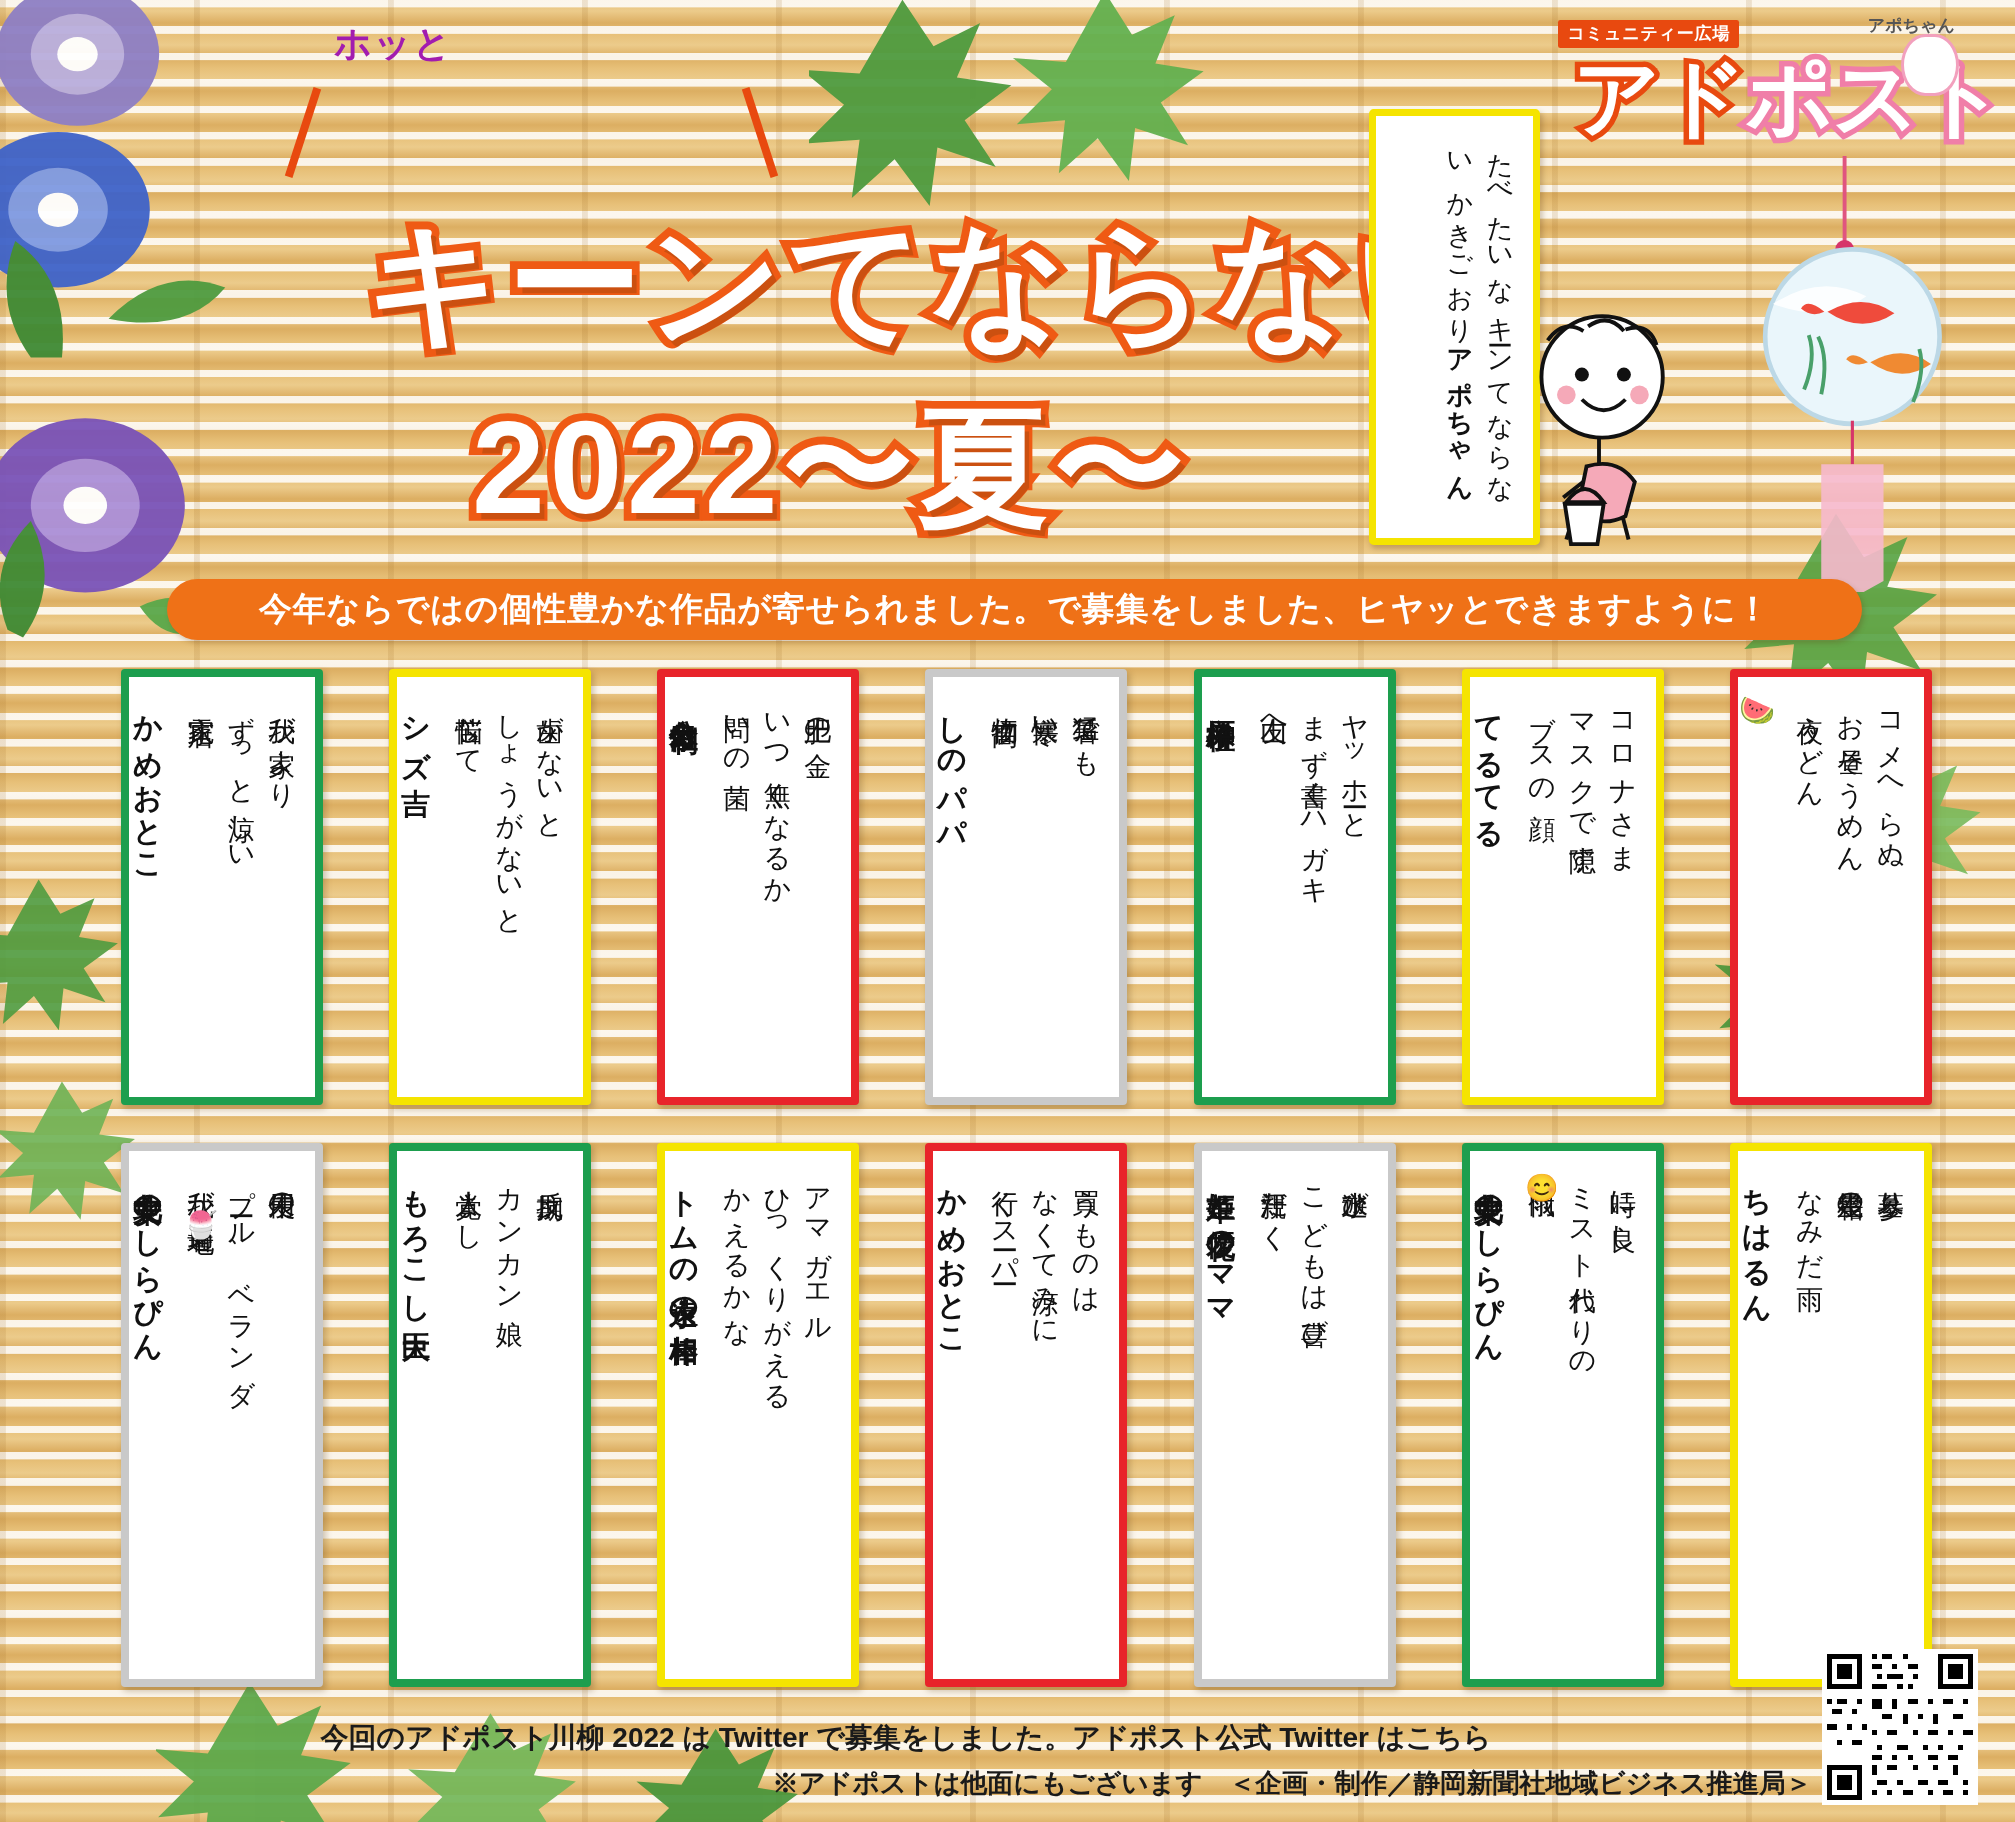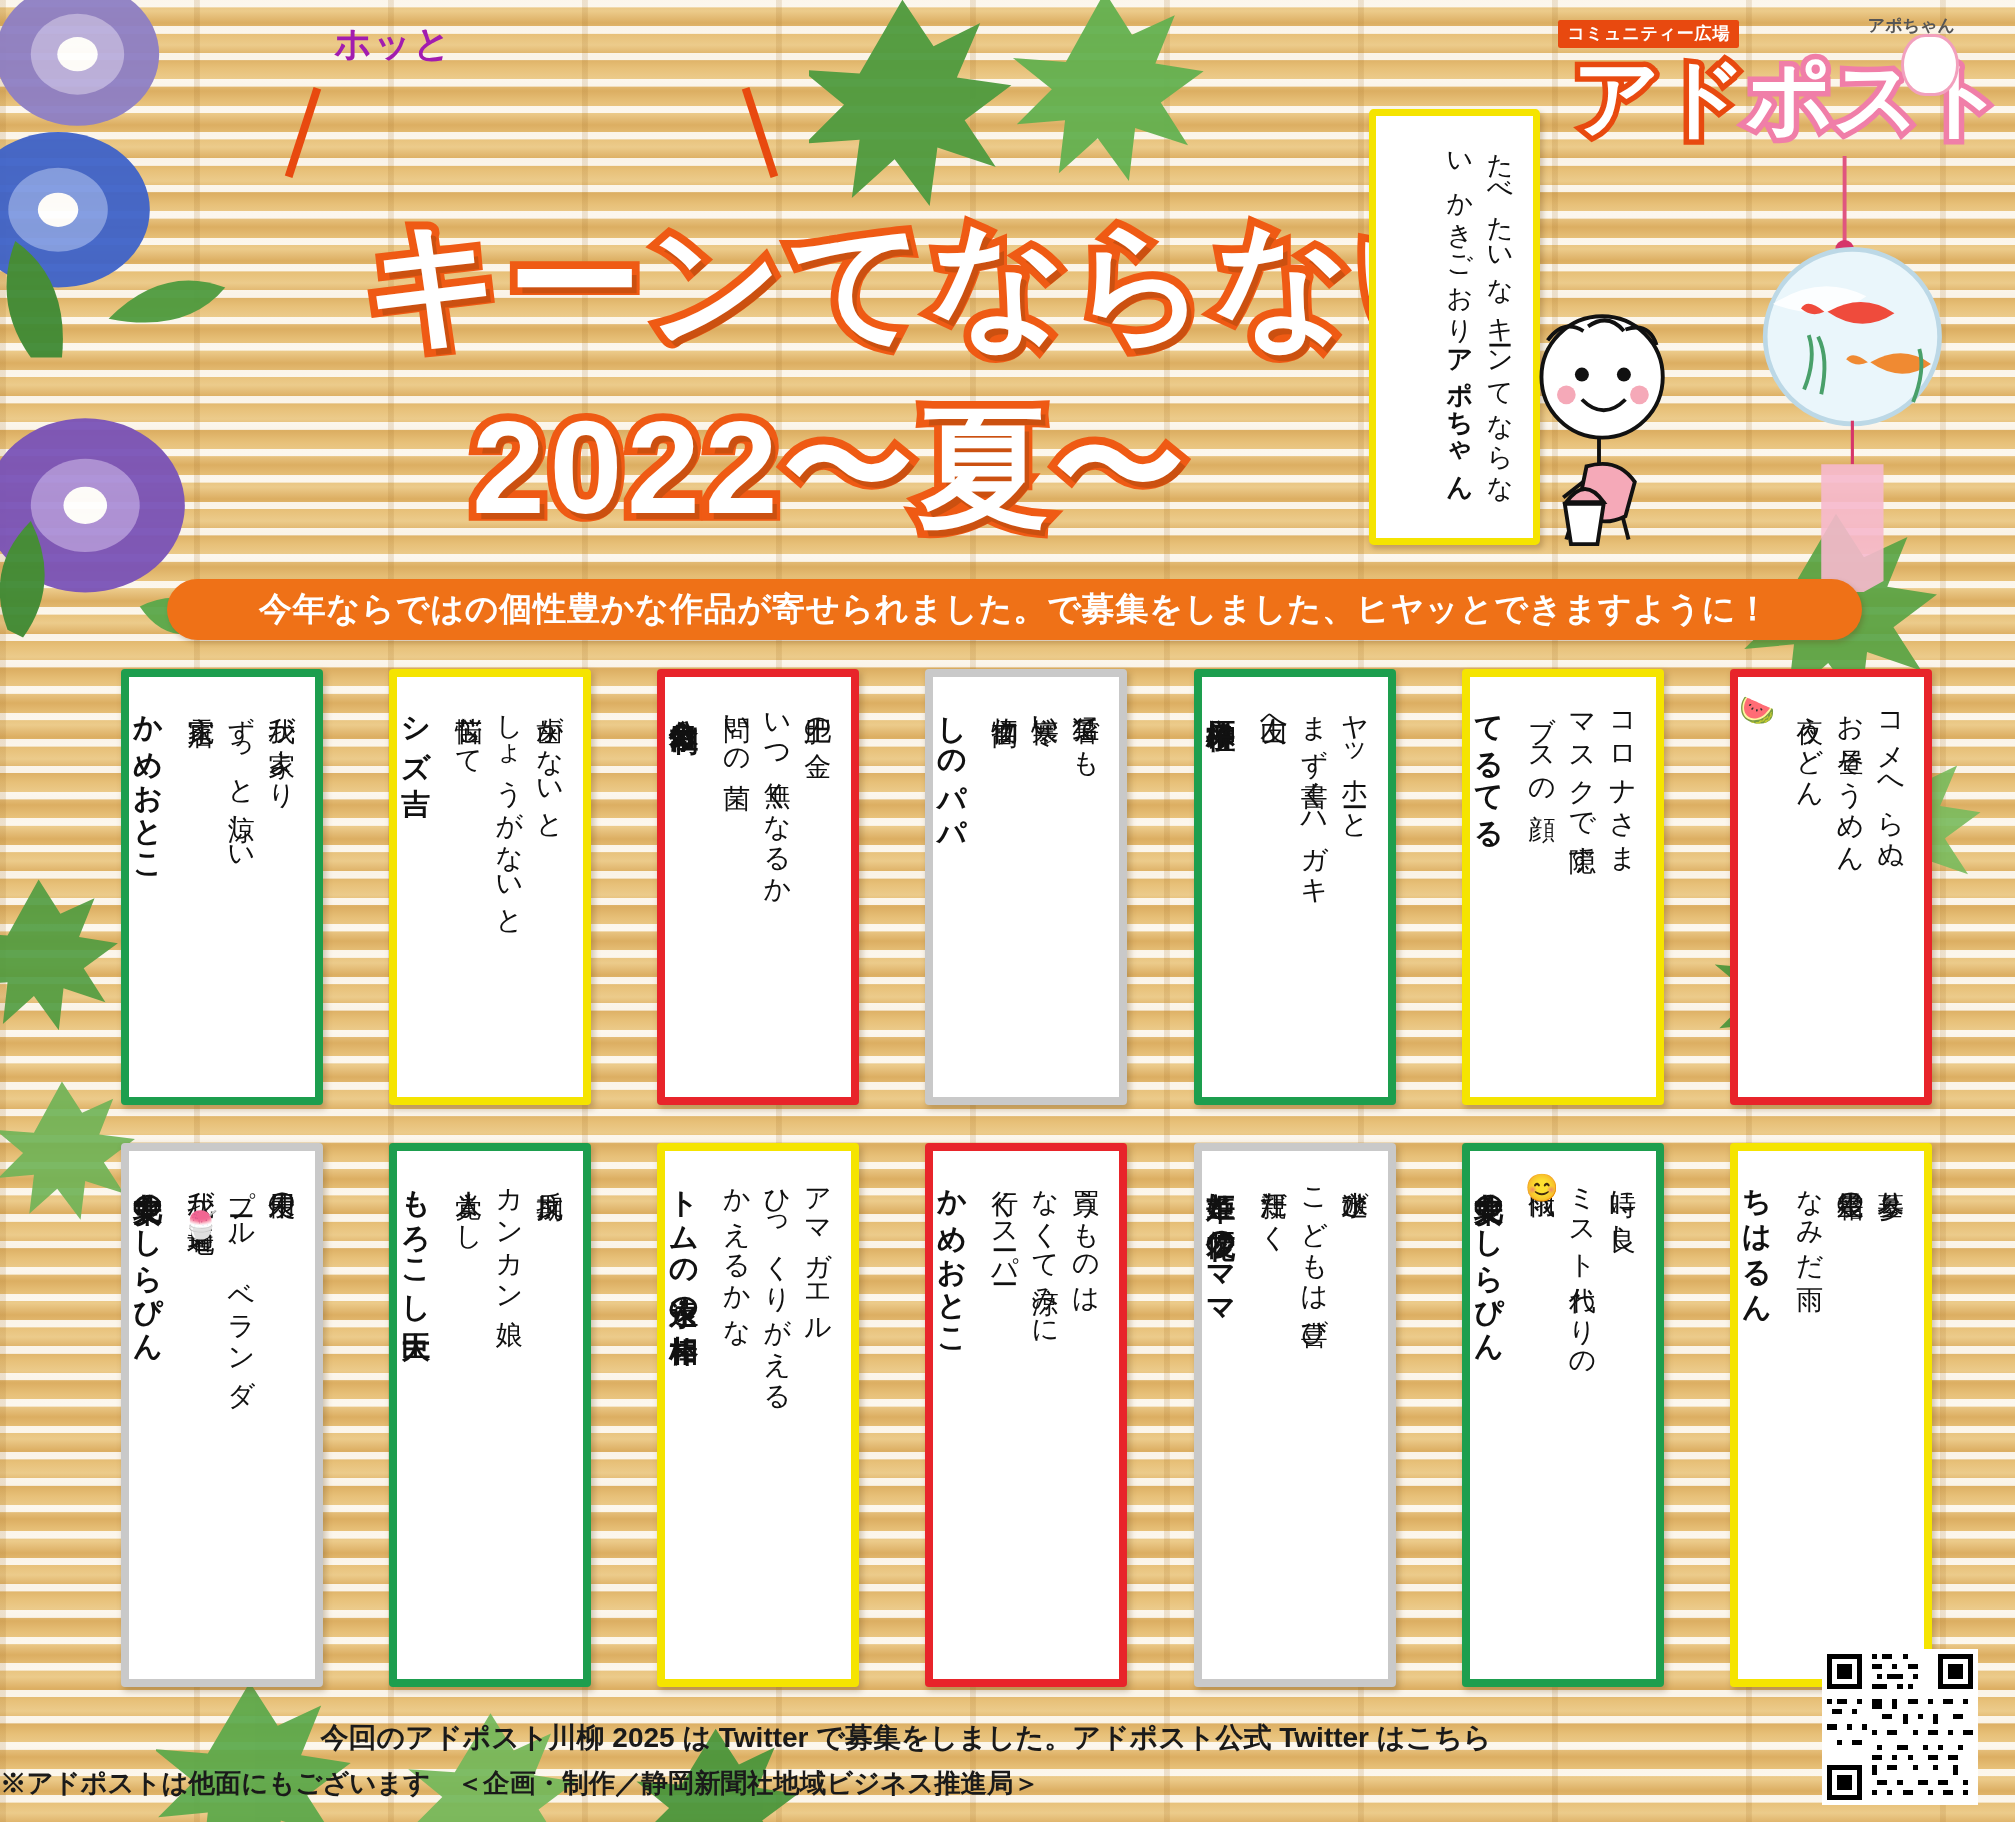--- a/index.html
+++ b/index.html
@@ -150,21 +150,21 @@
   }
   .card .author { font-weight:bold; font-size:29px; }
 
   
   #footer { position:absolute; left:0; bottom:0; width:2015px; height:117px; z-index:9; }
   #foot1 {
     position:absolute; left:0; top:14px; width:1812px; text-align:center;
     font-size:28px; font-weight:bold; color:#1a1a1a;
   }
   #foot2 {
-    position:absolute; left:0; top:61px; width:1812px; text-align:left;
+    position:absolute; left:0; top:61px; width:1812px; text-align:right;
     font-size:26.4px; font-weight:bold; color:#1a1a1a;
   }
   #qr { position:absolute; right:37px; bottom:17px; width:156px; height:156px; background:#fff; padding:4.7px; }
 </style>
 </head>
 <body>
 
 <div id="bg"></div>
 <div id="bgvert"></div>
 
@@ -357,21 +357,21 @@
 俄雨😊</div><div class="author" style="margin-right: 11px;">北安東のしらぴん</div></div>
     </div>
     <div class="card" style="left: 1730px; top: 474px; width: 202px; height: 544px; border: 8.6px solid rgb(245, 228, 0);">
       <div class="body"><div class="" style="white-space: pre-wrap;">墓参り
 幾星霜の
 なみだ雨</div><div class="author" style="margin-right: 11px;">ちはるん</div></div>
     </div>
   </div>
 
 <div id="footer">
-  <div id="foot1">今回のアドポスト川柳 2025 は Twitter で募集をしました。アドポスト公式 Twitter はこちら</div>
+  <div id="foot1">今回のアドポスト川柳 2022 は Twitter で募集をしました。アドポスト公式 Twitter はこちら</div>
   <div id="foot2">※アドポストは他面にもございます　＜企画・制作／静岡新聞社地域ビジネス推進局＞</div>
   <svg id="qr" viewBox="0 0 29 29" shape-rendering="crispEdges">
     <rect width="29" height="29" fill="#fff"></rect>
     <g fill="#000">
       <rect x="0" y="0" width="7" height="7"></rect>
         <rect x="1" y="1" width="5" height="5" fill="#fff"></rect>
         <rect x="2" y="2" width="3" height="3"></rect>
       <rect x="22" y="0" width="7" height="7"></rect>
         <rect x="23" y="1" width="5" height="5" fill="#fff"></rect>
         <rect x="24" y="2" width="3" height="3"></rect>

